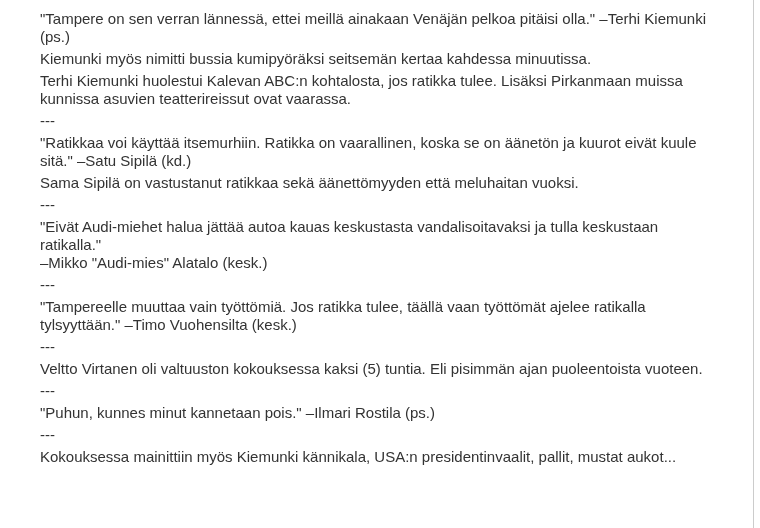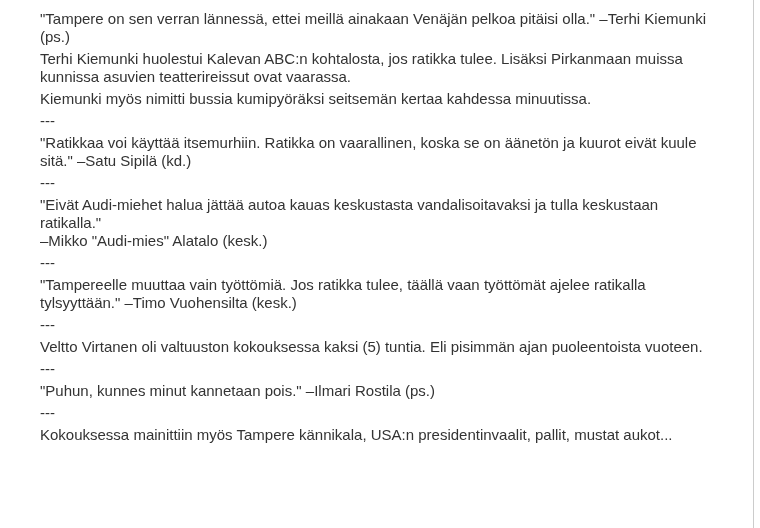--- a/index.html
+++ b/index.html
@@ -44,33 +44,34 @@
     background: #cccccc;
   }
 </style>
 </head>
 <body style="background: rgb(255, 255, 255);">
 
 <div class="page">
   <div class="article-body" id="article-body" style="color: rgb(51, 51, 51);">
       <p>"Tampere on sen verran lännessä, ettei meillä ainakaan Venäjän pelkoa pitäisi olla." –Terhi Kiemunki
 (ps.)</p>
+      <p>Kiemunki myös nimitti bussia kumipyöräksi seitsemän kertaa kahdessa minuutissa.</p>
       <p>Terhi Kiemunki huolestui Kalevan ABC:n kohtalosta, jos ratikka tulee. Lisäksi Pirkanmaan muissa
 kunnissa asuvien teatterireissut ovat vaarassa.</p>
-      <p>Kiemunki myös nimitti bussia kumipyöräksi seitsemän kertaa kahdessa minuutissa.</p>
       <p>---</p>
       <p>"Ratikkaa voi käyttää itsemurhiin. Ratikka on vaarallinen, koska se on äänetön ja kuurot eivät kuule
 sitä." –Satu Sipilä (kd.)</p>
+      <p>Sama Sipilä on vastustanut ratikkaa sekä äänettömyyden että meluhaitan vuoksi.</p>
       <p>---</p>
       <p>"Eivät Audi-miehet halua jättää autoa kauas keskustasta vandalisoitavaksi ja tulla keskustaan ratikalla."
 –Mikko "Audi-mies" Alatalo (kesk.)</p>
       <p>---</p>
       <p>"Tampereelle muuttaa vain työttömiä. Jos ratikka tulee, täällä vaan työttömät ajelee ratikalla
 tylsyyttään." –Timo Vuohensilta (kesk.)</p>
       <p>---</p>
       <p>Veltto Virtanen oli valtuuston kokouksessa kaksi (5) tuntia. Eli pisimmän ajan puoleentoista vuoteen.</p>
       <p>---</p>
       <p>"Puhun, kunnes minut kannetaan pois." –Ilmari Rostila (ps.)</p>
       <p>---</p>
-      <p>Kokouksessa mainittiin myös Tampere kännikala, USA:n presidentinvaalit, pallit, mustat aukot...</p>
+      <p>Kokouksessa mainittiin myös Kiemunki kännikala, USA:n presidentinvaalit, pallit, mustat aukot...</p>
     </div>
   <div class="right-divider" style="background: rgb(204, 204, 204);"></div>
 </div>
 
 </body></html>

